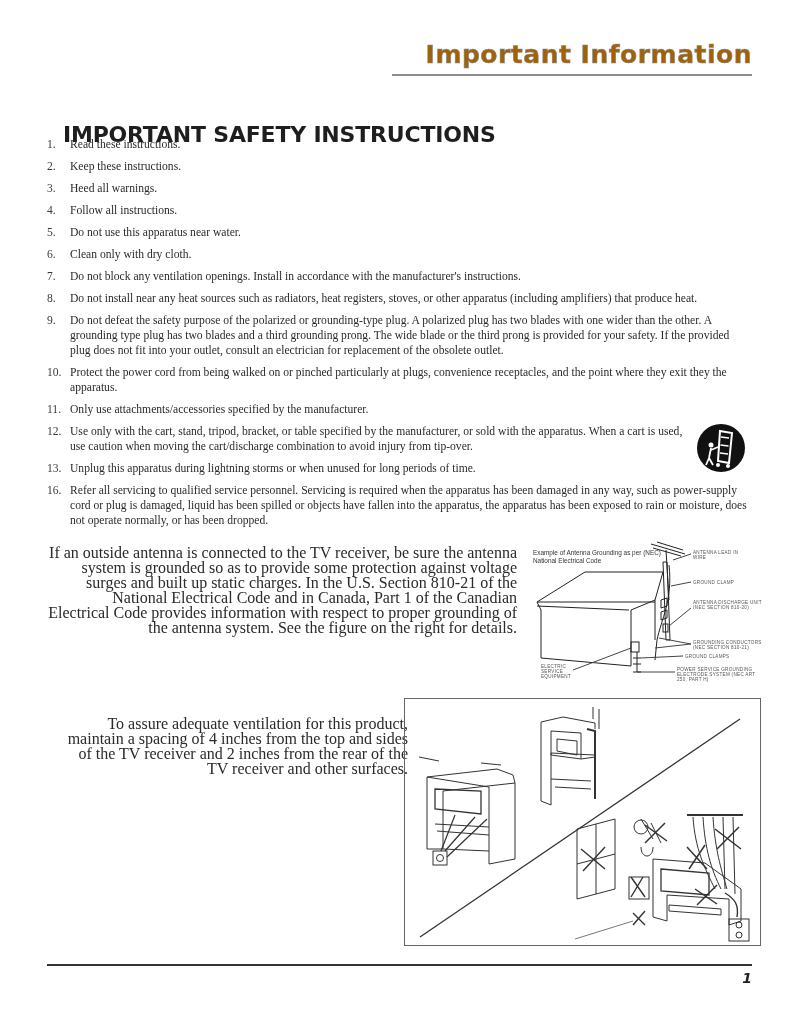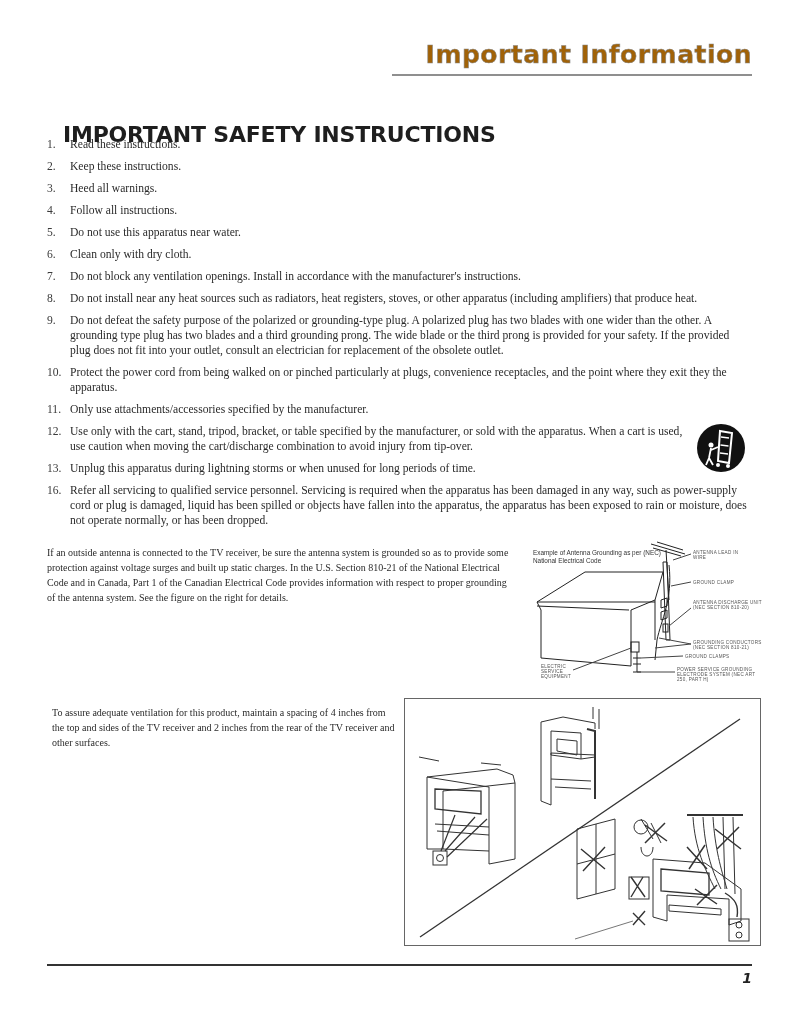--- a/index.html
+++ b/index.html
@@ -6,21 +6,21 @@
   body { width: 800px; height: 1036px; position: relative; overflow: hidden; font-family: "Liberation Serif", serif; color: #2a2a2a; }
   .header-title { position: absolute; right: 48px; top: 40px; font-family: "DejaVu Sans", sans-serif; font-weight: 900; font-size: 25px; color: #a16207; letter-spacing: 0.5px; -webkit-text-stroke: 0.6px #8a8a8a; }
   .header-rule { position: absolute; left: 392px; right: 48px; top: 74px; height: 2px; background: #8f8f8f; }
   .section-title { position: absolute; left: 47px; top: 106px; font-family: "DejaVu Sans", sans-serif; font-weight: bold; font-size: 22px; color: #1e1e1e; letter-spacing: -0.2px; }
   .list { position: absolute; left: 47px; top: 137px; width: 700px; margin: 0; padding: 0; list-style: none; font-size: 11.6px; line-height: 15px; }
   .list li { display: flex; margin-bottom: 7px; }
   .list .num { width: 23px; flex: none; color: #3a3a3a; }
   .list .txt { flex: 1; }
   .list li.narrow .txt { padding-right: 60px; }
   .cart-icon { position: absolute; left: 696px; top: 423px; width: 50px; height: 50px; }
-  .para { position: absolute; font-size: 10px; line-height: 15px; color: #2a2a2a; }
+  .para { position: absolute; font-size: 16px; line-height: 15px; color: #2a2a2a; text-align: right; }
   .para-antenna { left: 47px; top: 545px; width: 470px; }
   .para-vent { left: 47px; top: 700px; width: 345px; }
   .antenna-fig { position: absolute; left: 533px; top: 540px; width: 240px; height: 145px; }
   .fig-caption { position: absolute; left: 0; top: 9px; font-family: "Liberation Sans", sans-serif; font-size: 6.4px; line-height: 8px; color: #333; width: 130px; }
   .fig-label { position: absolute; font-family: "Liberation Sans", sans-serif; font-size: 4.6px; line-height: 5px; color: #555; letter-spacing: 0.3px; text-transform: uppercase; }
   .vent-fig { position: absolute; left: 404px; top: 698px; width: 357px; height: 248px; border: 1.5px solid #666; box-sizing: border-box; }
   .footer-rule { position: absolute; left: 47px; right: 48px; top: 964px; height: 1.5px; background: #333; }
   .page-num { position: absolute; right: 48px; top: 970px; font-family: "DejaVu Sans", sans-serif; font-weight: bold; font-style: italic; font-size: 14px; color: #222; }
 </style>
 </head>
@@ -144,21 +144,21 @@
   </svg>
   <div class="fig-label" style="left:160px;top:10px;width:50px;">Antenna lead in wire</div>
   <div class="fig-label" style="left:160px;top:40px;width:70px;">Ground clamp</div>
   <div class="fig-label" style="left:160px;top:60px;width:72px;">Antenna discharge unit (NEC Section 810-20)</div>
   <div class="fig-label" style="left:160px;top:100px;width:80px;">Grounding conductors (NEC Section 810-21)</div>
   <div class="fig-label" style="left:152px;top:114px;width:70px;">Ground clamps</div>
   <div class="fig-label" style="left:8px;top:124px;width:48px;">Electric service equipment</div>
   <div class="fig-label" style="left:144px;top:127px;width:85px;">Power service grounding electrode system (NEC Art 250, Part H)</div>
 </div>
 
-<p class="para para-vent" style="margin:5px;">To assure adequate ventilation for this product, maintain a spacing of 4 inches from the top and sides of the TV receiver and 2 inches from the rear of the TV receiver and other surfaces.</p>
+<p class="para para-vent" style="margin:16px;">To assure adequate ventilation for this product, maintain a spacing of 4 inches from the top and sides of the TV receiver and 2 inches from the rear of the TV receiver and other surfaces.</p>
 
 <div class="vent-fig">
   <svg width="354" height="245" viewBox="0 0 354 245">
     <g fill="none" stroke="#333" stroke-width="1">
 
       <path d="M15 238 L335 20" stroke-width="1.3"></path>
 
       <path d="M22 78 L22 150 L38 150 L38 92 L110 84 M22 78 L92 70 L108 76 L110 84 L110 160 L84 165 L84 95"></path>
       <path d="M22 78 L84 88 L84 95"></path>
       <path d="M30 90 L76 92 L76 115 L30 110 Z" stroke-width="1.3"></path>

